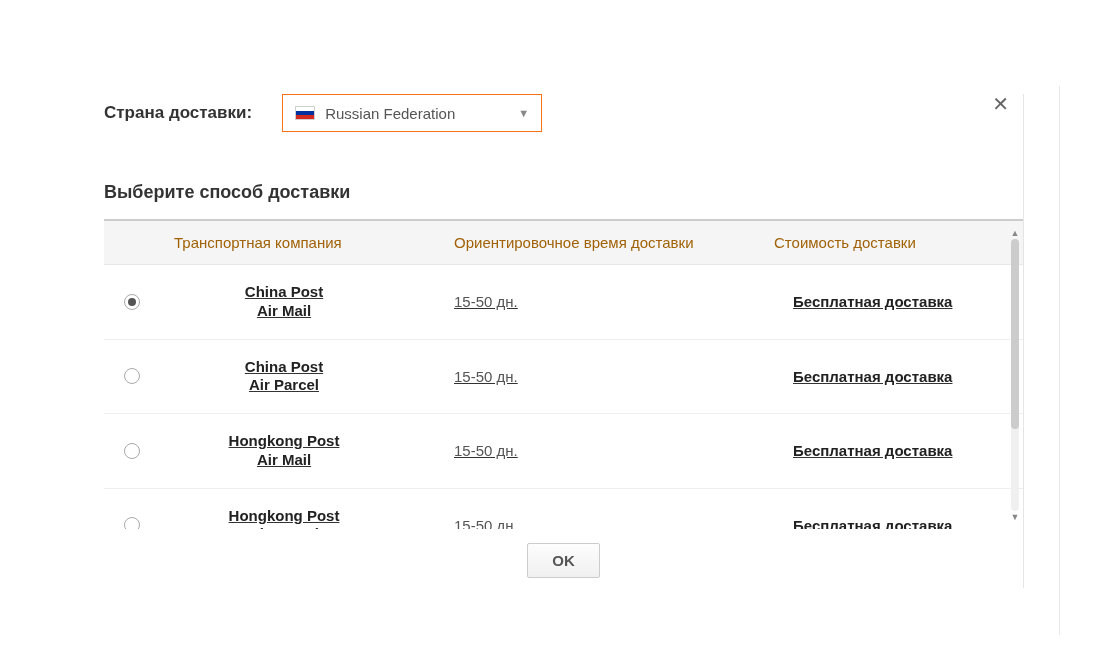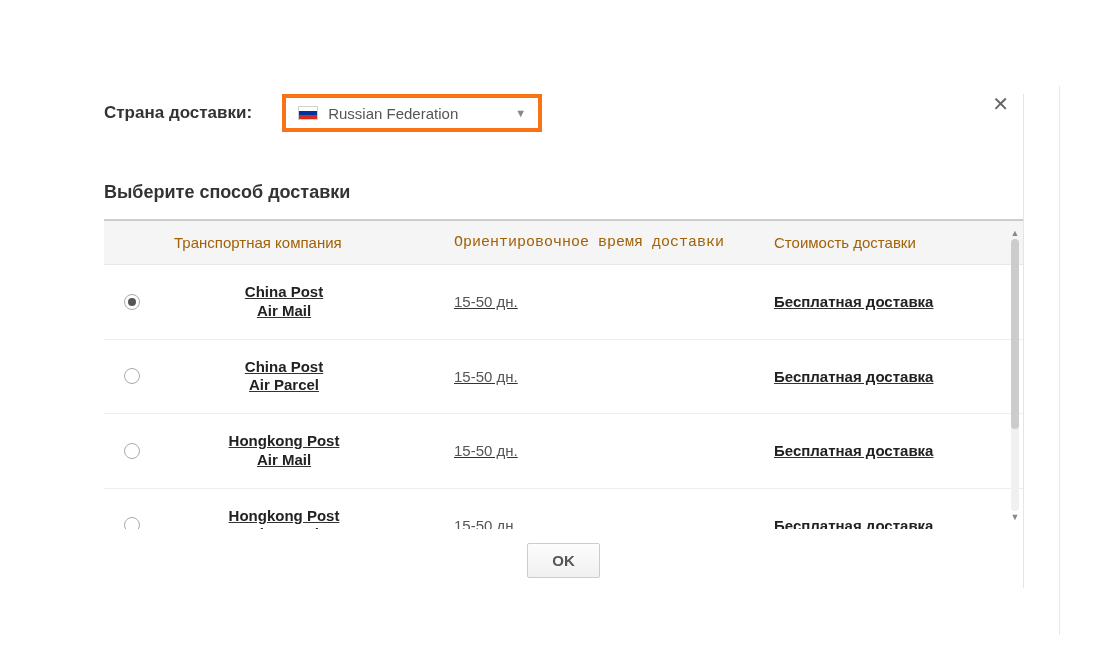--- a/index.html
+++ b/index.html
@@ -35,21 +35,21 @@
       margin-bottom: 50px;
     }
     .country-label {
       font-size: 17px;
       font-weight: bold;
       color: #333;
     }
     .country-select {
       display: flex;
       align-items: center;
-      border: 4px solid #f97316;
+      border: 1px solid #f97316;
       height: 38px;
       padding: 0 12px;
       width: 260px;
       font-size: 15px;
       color: #555;
       cursor: pointer;
       position: relative;
       background: #fff;
     }
     .flag-icon {
@@ -87,21 +87,21 @@
       display: flex;
       align-items: center;
       background: #f5f5f5;
       height: 44px;
       font-size: 15px;
       color: #a16207;
       padding: 0 0 0 70px;
       border-bottom: 1px solid #e8e8e8;
     }
     .col-company { width: 280px; }
-    .col-time { width: 320px; font-family: Liberation Mono, monospace; }
+    .col-time { width: 320px; }
     .col-cost { flex: 1; }
     .tbody {
       overflow-y: auto;
       text-decoration: underline;
     }
     .trow {
       display: flex;
       align-items: center;
       padding: 18px 0 18px 20px;
       border-bottom: 1px solid #eee;
@@ -132,21 +132,21 @@
     }
     .company-cell {
       width: 280px;
       font-weight: bold;
       color: #222;
       text-align: center;
       padding-right: 60px;
       line-height: 1.25;
     }
     .time-cell { width: 320px; }
-    .cost-cell { flex: 1; font-weight: bold; color: #222; }
+    .cost-cell { flex: 1; font-weight: bold; color: #222; margin-left: 19px; }
     .scrollbar {
       position: absolute;
       right: 2px;
       top: 6px;
       bottom: 6px;
       width: 12px;
     }
     .scroll-track {
       position: absolute;
       inset: 12px 2px 12px 2px;

